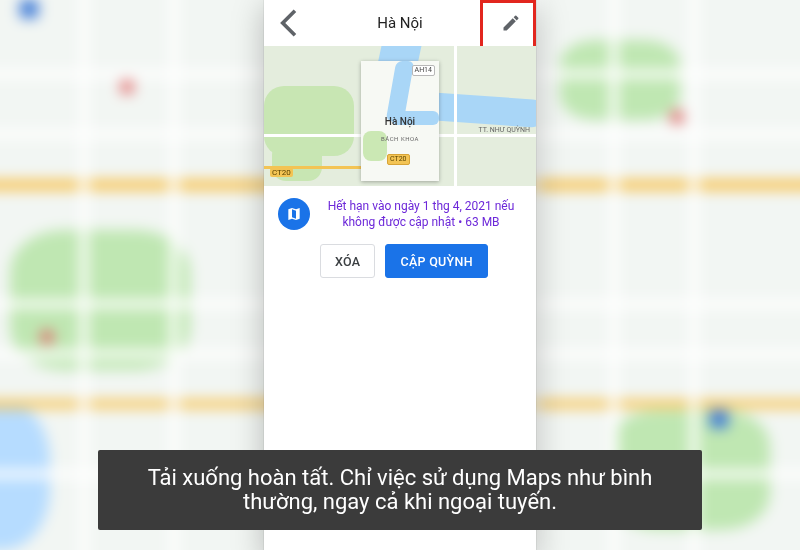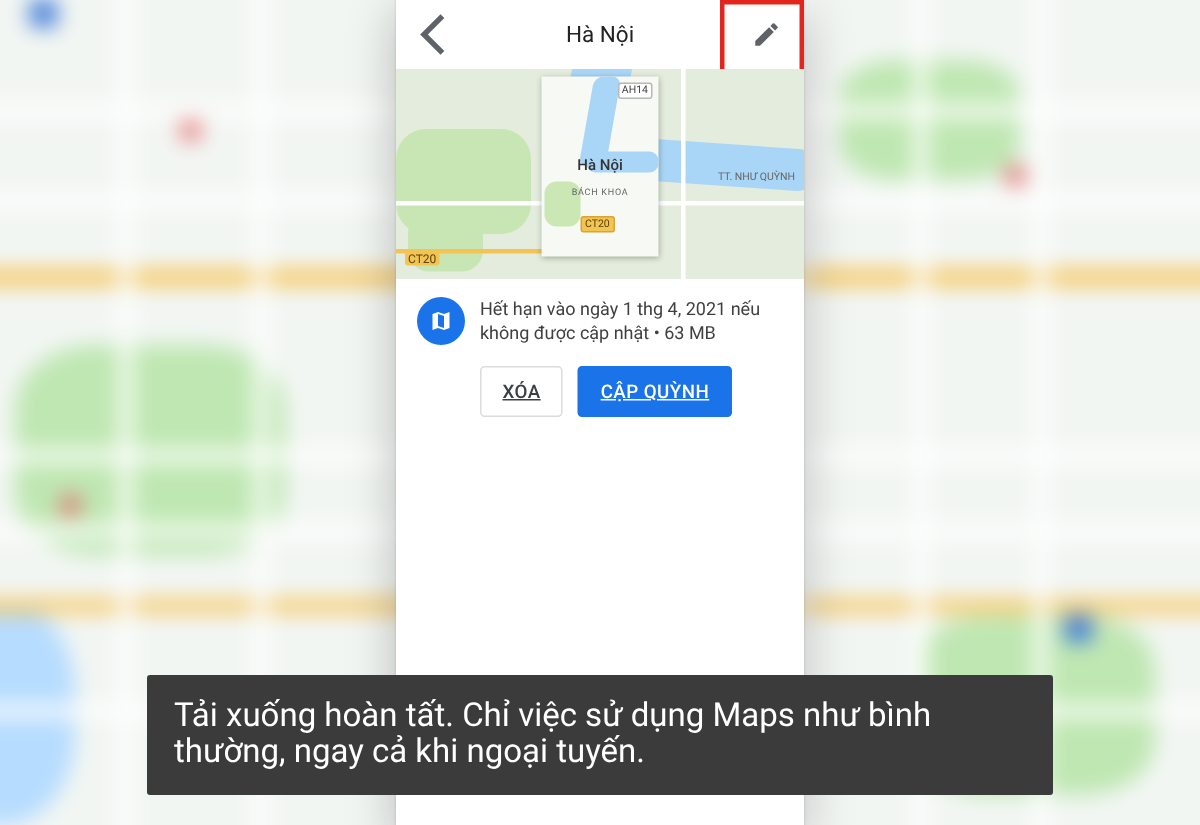--- a/index.html
+++ b/index.html
@@ -1,20 +1,21 @@
 <!DOCTYPE html>
 <html><head>
 <meta charset="utf-8">
 <style>
   * { box-sizing: border-box; margin: 0; padding: 0; }
   html, body { width: 800px; height: 550px; overflow: hidden; font-family: Roboto, Arial, sans-serif; }
   .stage {
     position: relative;
     width: 800px; height: 550px;
     background: #eef0ef;
+    text-align: center;
   }
   
   .bg {
     position: absolute; inset: -30px;
     filter: blur(7px);
     background:
       linear-gradient(#f2f6f3, #f2f6f3);
   }
   .bg .road-h, .bg .road-v { position: absolute; background: #fff; }
   .bg .road-h { height: 8px; left:0; right:0; }
@@ -70,48 +71,48 @@
     content:""; position:absolute; inset:-8px;
     background:
       linear-gradient(#e4eddd,#e4eddd);
     filter: blur(2px);
   }
   .thumbwrap .river { position:absolute; background:#a9d6f7; }
   .thumbwrap .green{ position:absolute; background:#c8e6b3; }
   .thumbwrap .rd { position:absolute; background:#f3c454; height:3px; }
   .thumbwrap .wr { position:absolute; background:#fff; }
   .thumb {
-    position:absolute; left:50%; top:5px; transform:translateX(-50%);
+    position:absolute; left:50%; top:15px; transform:translateX(-50%);
     width:78px; height:120px; background:#f7f9f4;
     box-shadow: 0 1px 4px rgba(0,0,0,0.3);
     overflow:hidden;
   }
   .thumb .rv { position:absolute; background:#a9d6f7; }
   .thumb .gr { position:absolute; background:#cbe8b4; }
   .thumb .lbl { position:absolute; font-size:7px; background:#fff; border:1px solid #b8b8b8; padding:0 2px; border-radius:2px; color:#444; line-height:9px;}
   .thumb .city { position:absolute; left:50%; top:50%; transform:translate(-50%,-50%); font-size:10px; font-weight:500; color:#333; white-space:nowrap;}
   .thumb .district { position:absolute; left:50%; top:62%; transform:translateX(-50%); font-size:6px; color:#666; letter-spacing:0.5px;}
 
   .info {
     padding: 12px 14px;
     display:flex; gap:10px; align-items:flex-start;
   }
   .info .ico {
     width:32px; height:32px; border-radius:50%;
     background:#1a73e8; flex:0 0 32px;
     display:flex; align-items:center; justify-content:center;
   }
   .info .ico svg{ width:16px; height:16px; fill:#fff;}
-  .info .txt { font-size:12px; line-height:16px; color:#404040; }
+  .info .txt { font-size:12px; line-height:16px; color:#6d28d9; }
 
   .btns { padding-left:56px; display:flex; gap:10px; margin-top:2px;}
   .btn {
     height:34px; padding:0 14px; font-size:12.5px; font-weight:500;
     display:inline-flex; align-items:center; justify-content:center;
-    border-radius:3px; letter-spacing:0.3px;text-decoration:underline;
+    border-radius:3px; letter-spacing:0.3px;
   }
   .btn-del { background:#fff; border:1px solid #dadce0; color:#3c4043;}
   .btn-upd { background:#1a73e8; border:1px solid #1a73e8; color:#fff;}
 
   
   .caption {
     position:absolute; left:98px; right:98px; bottom:20px;
     background:#3b3b3b; color:#fff;
     padding:16px 18px; font-size:22px; line-height:24px;
     border-radius:2px;
@@ -165,21 +166,21 @@
 
     <div class="thumbwrap">
       <div class="green" style="left:0; top:40px; width:90px; height:70px; border-radius:20px;"></div>
       <div class="green" style="left:8px; top:95px; width:50px; height:40px; border-radius:14px;"></div>
       <div class="river" style="left:110px; top:0; width:40px; height:70px; transform:skewX(-12deg);"></div>
       <div class="river" style="left:160px; top:50px; width:120px; height:28px; transform:rotate(4deg); border-radius:12px;"></div>
       <div class="rd" style="left:0; top:120px; width:100px;"></div>
       <div class="wr" style="left:190px; top:0; width:3px; height:140px;"></div>
       <div class="wr" style="left:0; top:88px; width:280px; height:3px;"></div>
       <span style="position:absolute; left:6px; top:122px; font-size:8px; background:#f3c454; color:#5a4300; padding:0 2px; border-radius:2px;">CT20</span>
-      <span style="position:absolute; right:6px; top:68px; font-size:7px; color:#666;">TT. NHƯ QUỲNH</span>
+      <span style="position:absolute; right:6px; top:80px; font-size:7px; color:#666;">TT. NHƯ QUỲNH</span>
 
       <div class="thumb">
         <div class="gr" style="left:2px; top:70px; width:24px; height:30px; border-radius:8px;"></div>
         <div class="rv" style="left:30px; top:0; width:18px; height:60px; transform:skewX(-10deg); border-radius:6px;"></div>
         <div class="rv" style="left:30px; top:50px; width:48px; height:14px; border-radius:6px;"></div>
         <span class="lbl" style="right:4px; top:4px;">AH14</span>
         <span class="lbl" style="left:26px; bottom:16px; background:#f3c454; border-color:#d8a437; color:#5a4300;">CT20</span>
         <span class="city">Hà Nội</span>
         <span class="district">BÁCH KHOA</span>
       </div>

